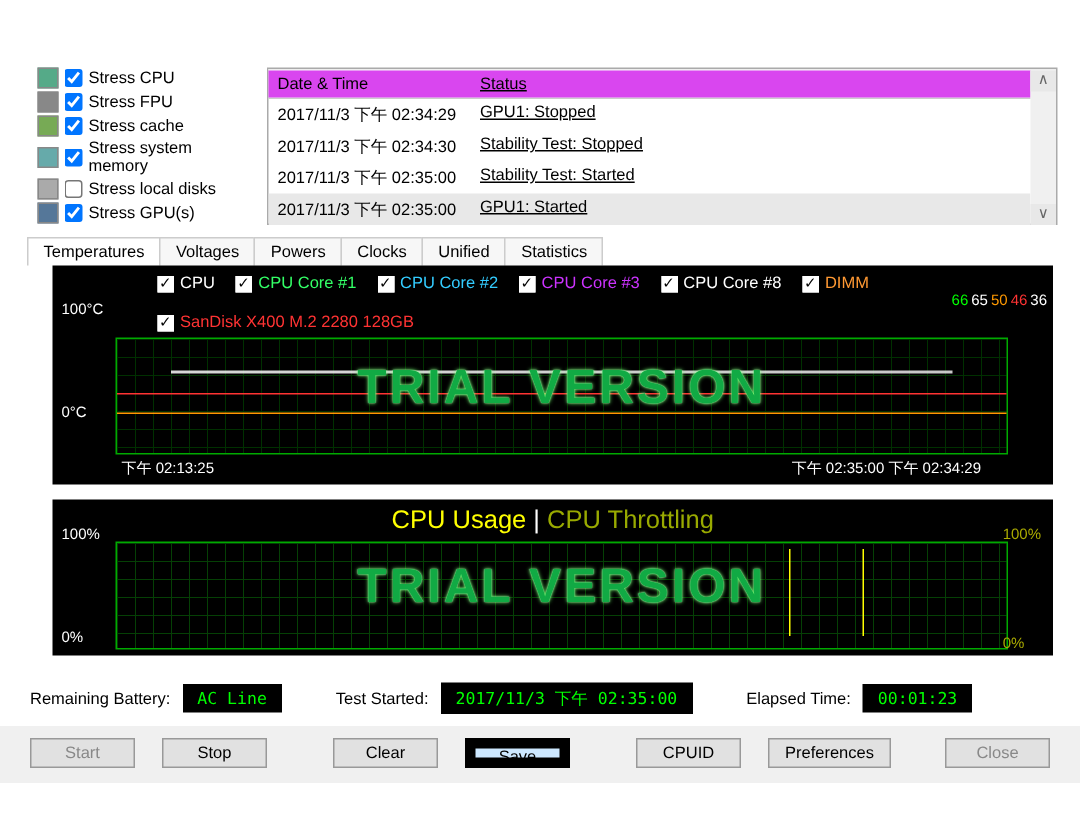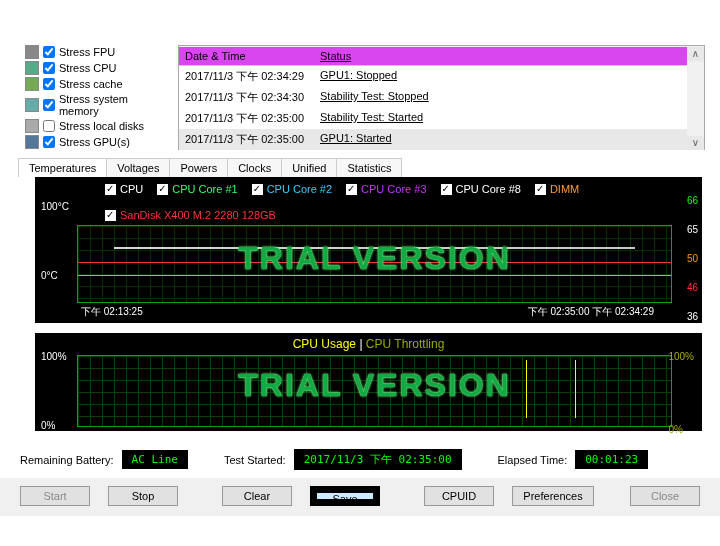--- a/index.html
+++ b/index.html
@@ -38,50 +38,50 @@
      background-size: 12px 12px; }
   #chart-body-2 { height:72px; background-image: linear-gradient(#054005 1px, transparent 1px), linear-gradient(90deg,#054005 1px, transparent 1px); background-size:12px 12px; }
   .yaxis-l { position:absolute; left:6px; top:24px; height:80px; display:flex; flex-direction:column; justify-content:space-between; font-size:10px; color:#fff; }
   .yaxis-r { position:absolute; right:4px; top:18px; height:84px; display:flex; flex-direction:column; font-size:10px; text-align:left; }
   .watermark { position:absolute; top:42%; left:50%; transform:translate(-50%,-50%); font-size:32px; font-weight:bold; color:#1a4; letter-spacing:2px; text-shadow:0 0 3px #6f6,0 0 1px #fff; white-space:nowrap; pointer-events:none; }
   .watermark-line { position:absolute; top:28%; left:6%; right:6%; height:2px; background:linear-gradient(90deg,#eee,#ddd); opacity:0.9; }
   .cpu-lines { position:absolute; left:0; right:0; top:0; bottom:0; }
   .cpu-lines .red { position:absolute; left:0; right:0; top:48%; height:1px; background:#f33; }
   .cpu-lines .bot { position:absolute; left:0; right:0; top:65%; height:1px; background:#f90; }
   .xaxis { display:flex; justify-content:space-between; font-size:10px; margin:2px 38px 0 36px; }
-  .chart2-legend { text-align:center; font-size:12px; color:#aa0; }
+  .chart2-legend { text-align:center; font-size:17px; color:#aa0; }
   .chart2-legend span:first-child { color:#ff0; } .chart2-legend .sep{ color:#fff; } .chart2-legend span:last-child{ color:#9a0; }
   .yaxis-r2 { position:absolute; right:8px; top:18px; height:84px; display:flex; flex-direction:column; justify-content:space-between; font-size:10px; color:#aa0; }
   .usage-spike { position:absolute; right:16%; top:4px; bottom:8px; width:50px; border-left:1px solid #ff0; border-right:1px solid #ff0; }
   .status-bar { display:flex; align-items:center; gap:8px; padding: 8px 20px; font-size:11px; background:#fff; }
   .status-bar .lbl { }
   .status-bar .val { background:#000; color:#0f0; padding:3px 10px; font-family:monospace; }
   .button-bar { display:flex; gap:18px; padding: 8px 20px 10px 20px; background:#f0f0f0; align-items:center; }
   .button-bar .spacer { flex:1; }
   button.btn { width:70px; height:20px; font-size:11px; background:#e1e1e1; border:1px solid #999; }
   button.btn[data-default="true"] { background:#cde8ff; border:7px solid #000000; }
   button.btn:disabled { color:#888; }
-  .rv { display:flex; gap:18px; flex-direction:column; }
+  .rv { display:flex; gap:2px; flex-direction:row; }
 </style>
 </head>
 <body>
 
 <div class="window">
 
   <div class="top-area">
     <div class="stress-options">
       <label class="stress-row">
+        <span class="stress-icon cpu"></span>
+        <input class="cb" type="checkbox" checked="" style="">
+        <span>Stress CPU</span>
+      </label>
+      <label class="stress-row">
         <span class="stress-icon fpu"></span>
         <input class="cb" type="checkbox" checked="" style="">
         <span>Stress FPU</span>
-      </label>
-      <label class="stress-row">
-        <span class="stress-icon cpu"></span>
-        <input class="cb" type="checkbox" checked="" style="">
-        <span>Stress CPU</span>
       </label>
       <label class="stress-row">
         <span class="stress-icon cache"></span>
         <input class="cb" type="checkbox" checked="" style="">
         <span>Stress cache</span>
       </label>
       <label class="stress-row">
         <span class="stress-icon mem"></span>
         <input class="cb" type="checkbox" checked="" style="">
         <span>Stress system memory</span>

